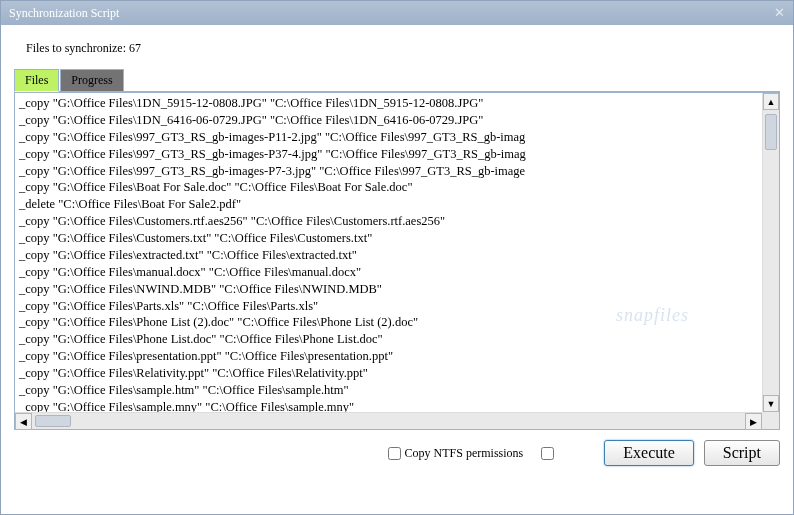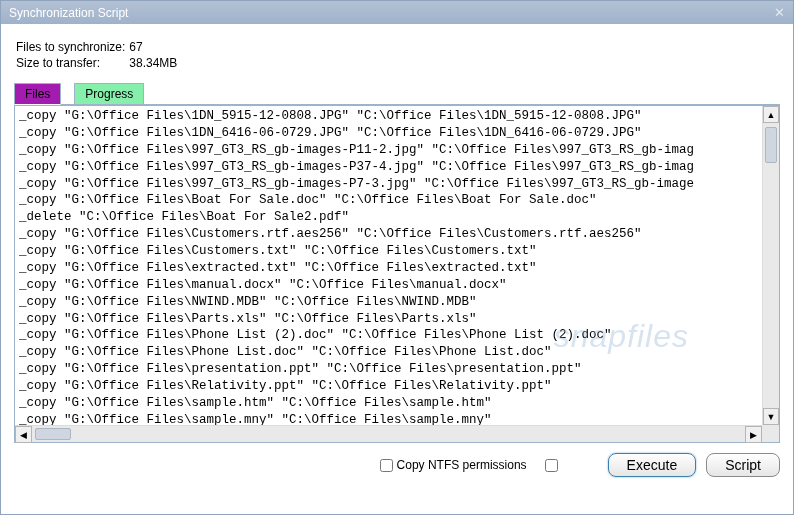--- a/index.html
+++ b/index.html
@@ -1,15 +1,15 @@
 <!DOCTYPE html>
 <html><head>
 <meta charset="utf-8">
 <style>
-* { box-sizing: border-box; margin: 0; padding: 0; }
+* { box-sizing: border-box; margin: 0; padding: 0; font-family: Liberation Serif, serif; }
 body {
   font-family: "Segoe UI", Tahoma, sans-serif;
   font-size: 11px;
   background: #fff;
   width: 794px; height: 515px;
   border: 1px solid #8fa3bc;
   overflow: hidden;
 }
 .titlebar {
   background: linear-gradient(to bottom, #b3c1d4, #9fb2ca);
@@ -21,40 +21,40 @@
   font-size: 12px;
 }
 .titlebar .close {
   cursor: pointer;
   font-size: 13px;
   color: #e2eaf4;
 }
 .content { padding: 10px 13px 13px 13px; }
 .info { margin: 6px 0 12px 2px; }
 .info-row { margin-bottom: 2px; font-size: 12px; }
-.info-row .label { display: inline-block; width: 110px; }
+.info-row .label { display: inline-block; width: 110px; text-align: right; }
 .tabs {
   display: flex;
   border-bottom: 1px solid #9db3c9;
   margin-bottom: 0;
 }
 .tab {
   padding: 3px 10px;
   border: 1px solid #9db3c9;
-  background: #86efac;
+  background: #737373;
   margin-right: 0;
   cursor: pointer;
   position: relative;
   top: 1px;
   font-size: 12px;
 }
 .tab.active {
-  background: #a21caf;
+  background: #bef264;
   border-bottom: 1px solid #fff;
-  margin-right: 13px;
+  margin-right: 1px;
 }
 .listbox-wrap {
   border: 1px solid #9db3c9;
   background: #fff;
   height: 338px;
   position: relative;
 }
 .listbox {
   font-family: "Courier New", monospace;
   font-size: 12.5px;
@@ -120,30 +120,30 @@
   justify-content: flex-end;
   margin-top: 10px;
   gap: 10px;
 }
 .checkboxes { display: flex; gap: 18px; margin-right: 40px; font-size: 12px; }
 .checkboxes label { display: flex; align-items: center; gap: 4px; cursor: pointer; }
 .btn {
   padding: 3px 18px;
   background: linear-gradient(#fefefe, #e6e6e6);
   border: 1px solid #8a8a8a;
-  border-radius: 8px;
-  cursor: pointer;
-  font-size: 14px;
+  border-radius: 3px;
+  cursor: pointer;
+  font-size: 16px;
   text-align: right;
 }
 .btn.primary { border: 1px solid #3c7fb1; box-shadow: 0 0 2px #6fa7d1; }
 .watermark {
   position: absolute;
   right: 90px; top: 212px;
-  font-size: 32px; letter-spacing: 1px;
+  font-size: 18px; letter-spacing: 1px;
   color: rgba(140, 175, 210, 0.35);
   font-weight: 500;
   font-style: italic;
   pointer-events: none;
   z-index: 5;
 }
 </style>
 </head>
 <body>
 
@@ -151,24 +151,20 @@
   <span>Synchronization Script</span>
   <span class="close">✕</span>
 </div>
 
 <div class="content">
 
   <div class="info">
     <div class="info-row">
       <span class="label">Files to synchronize:</span>
       <span>67</span>
-    </div>
-    <div class="info-row">
-      <span class="label">Size to transfer:</span>
-      <span>38.34MB</span>
     </div>
   </div>
 
   <div class="tabs">
     <div class="tab active">Files</div>
     <div class="tab">Progress</div>
   </div>
 
   <div class="listbox-wrap">
     <div class="listbox" id="script-lines">

